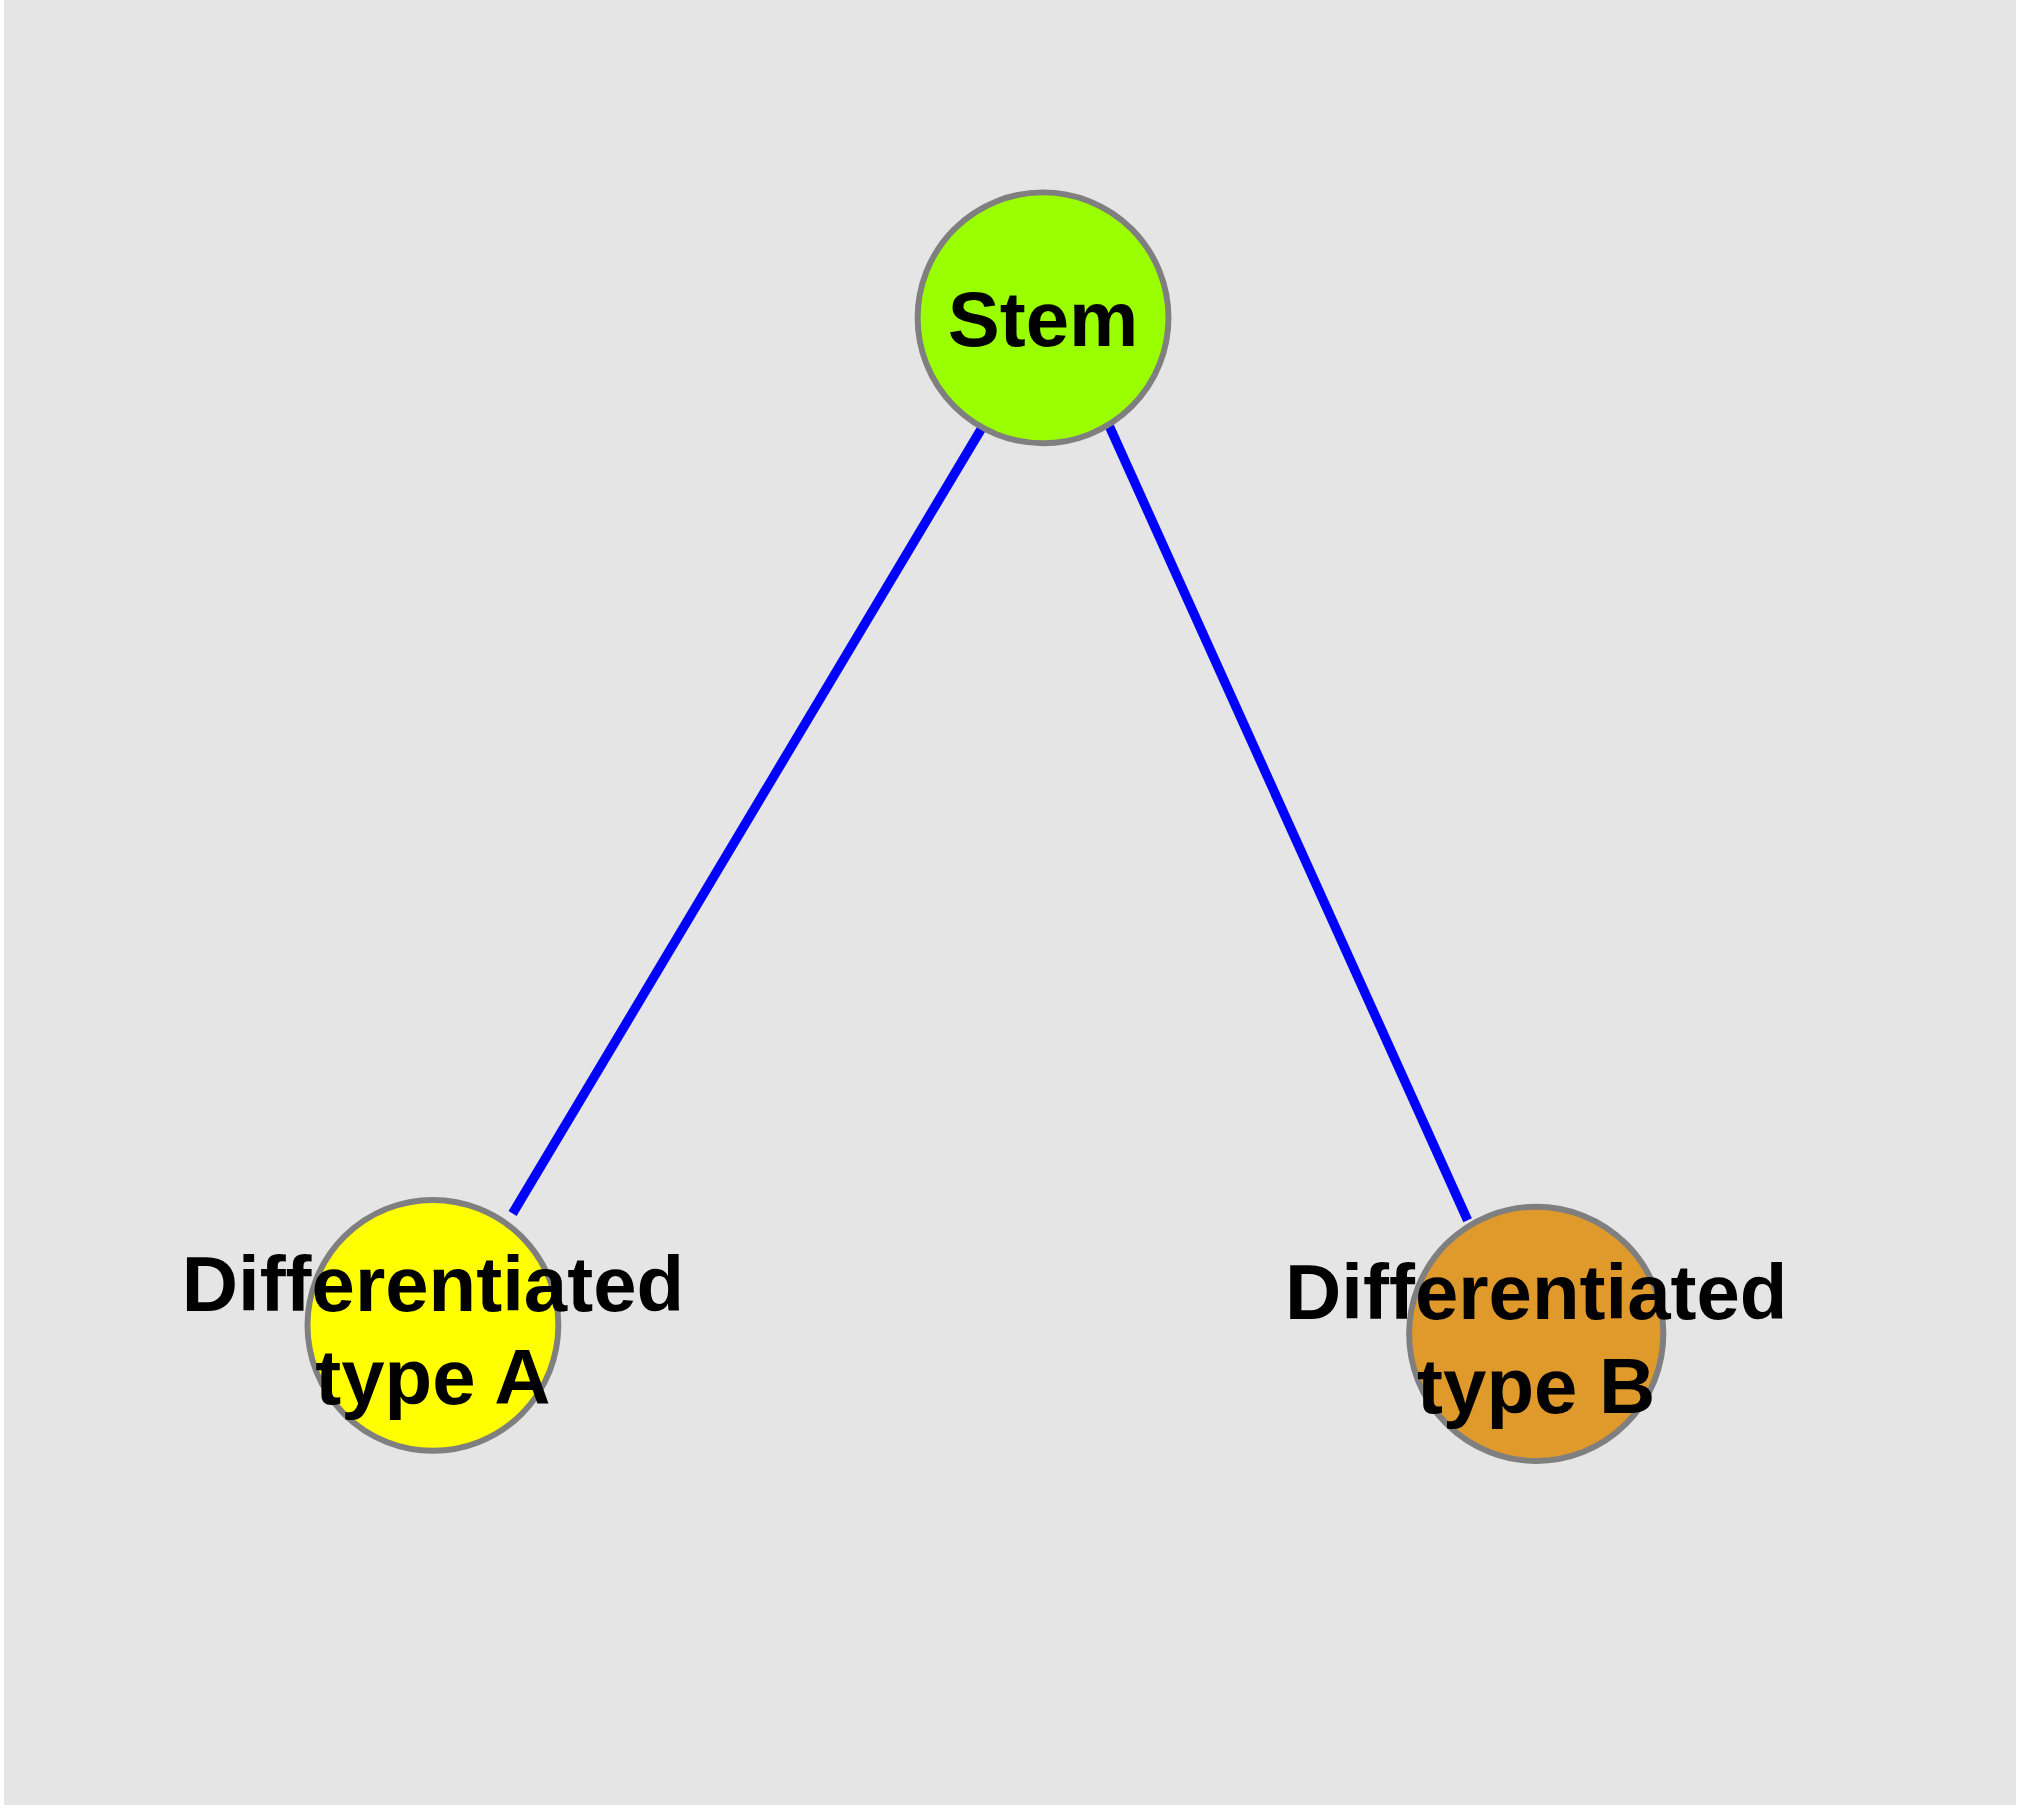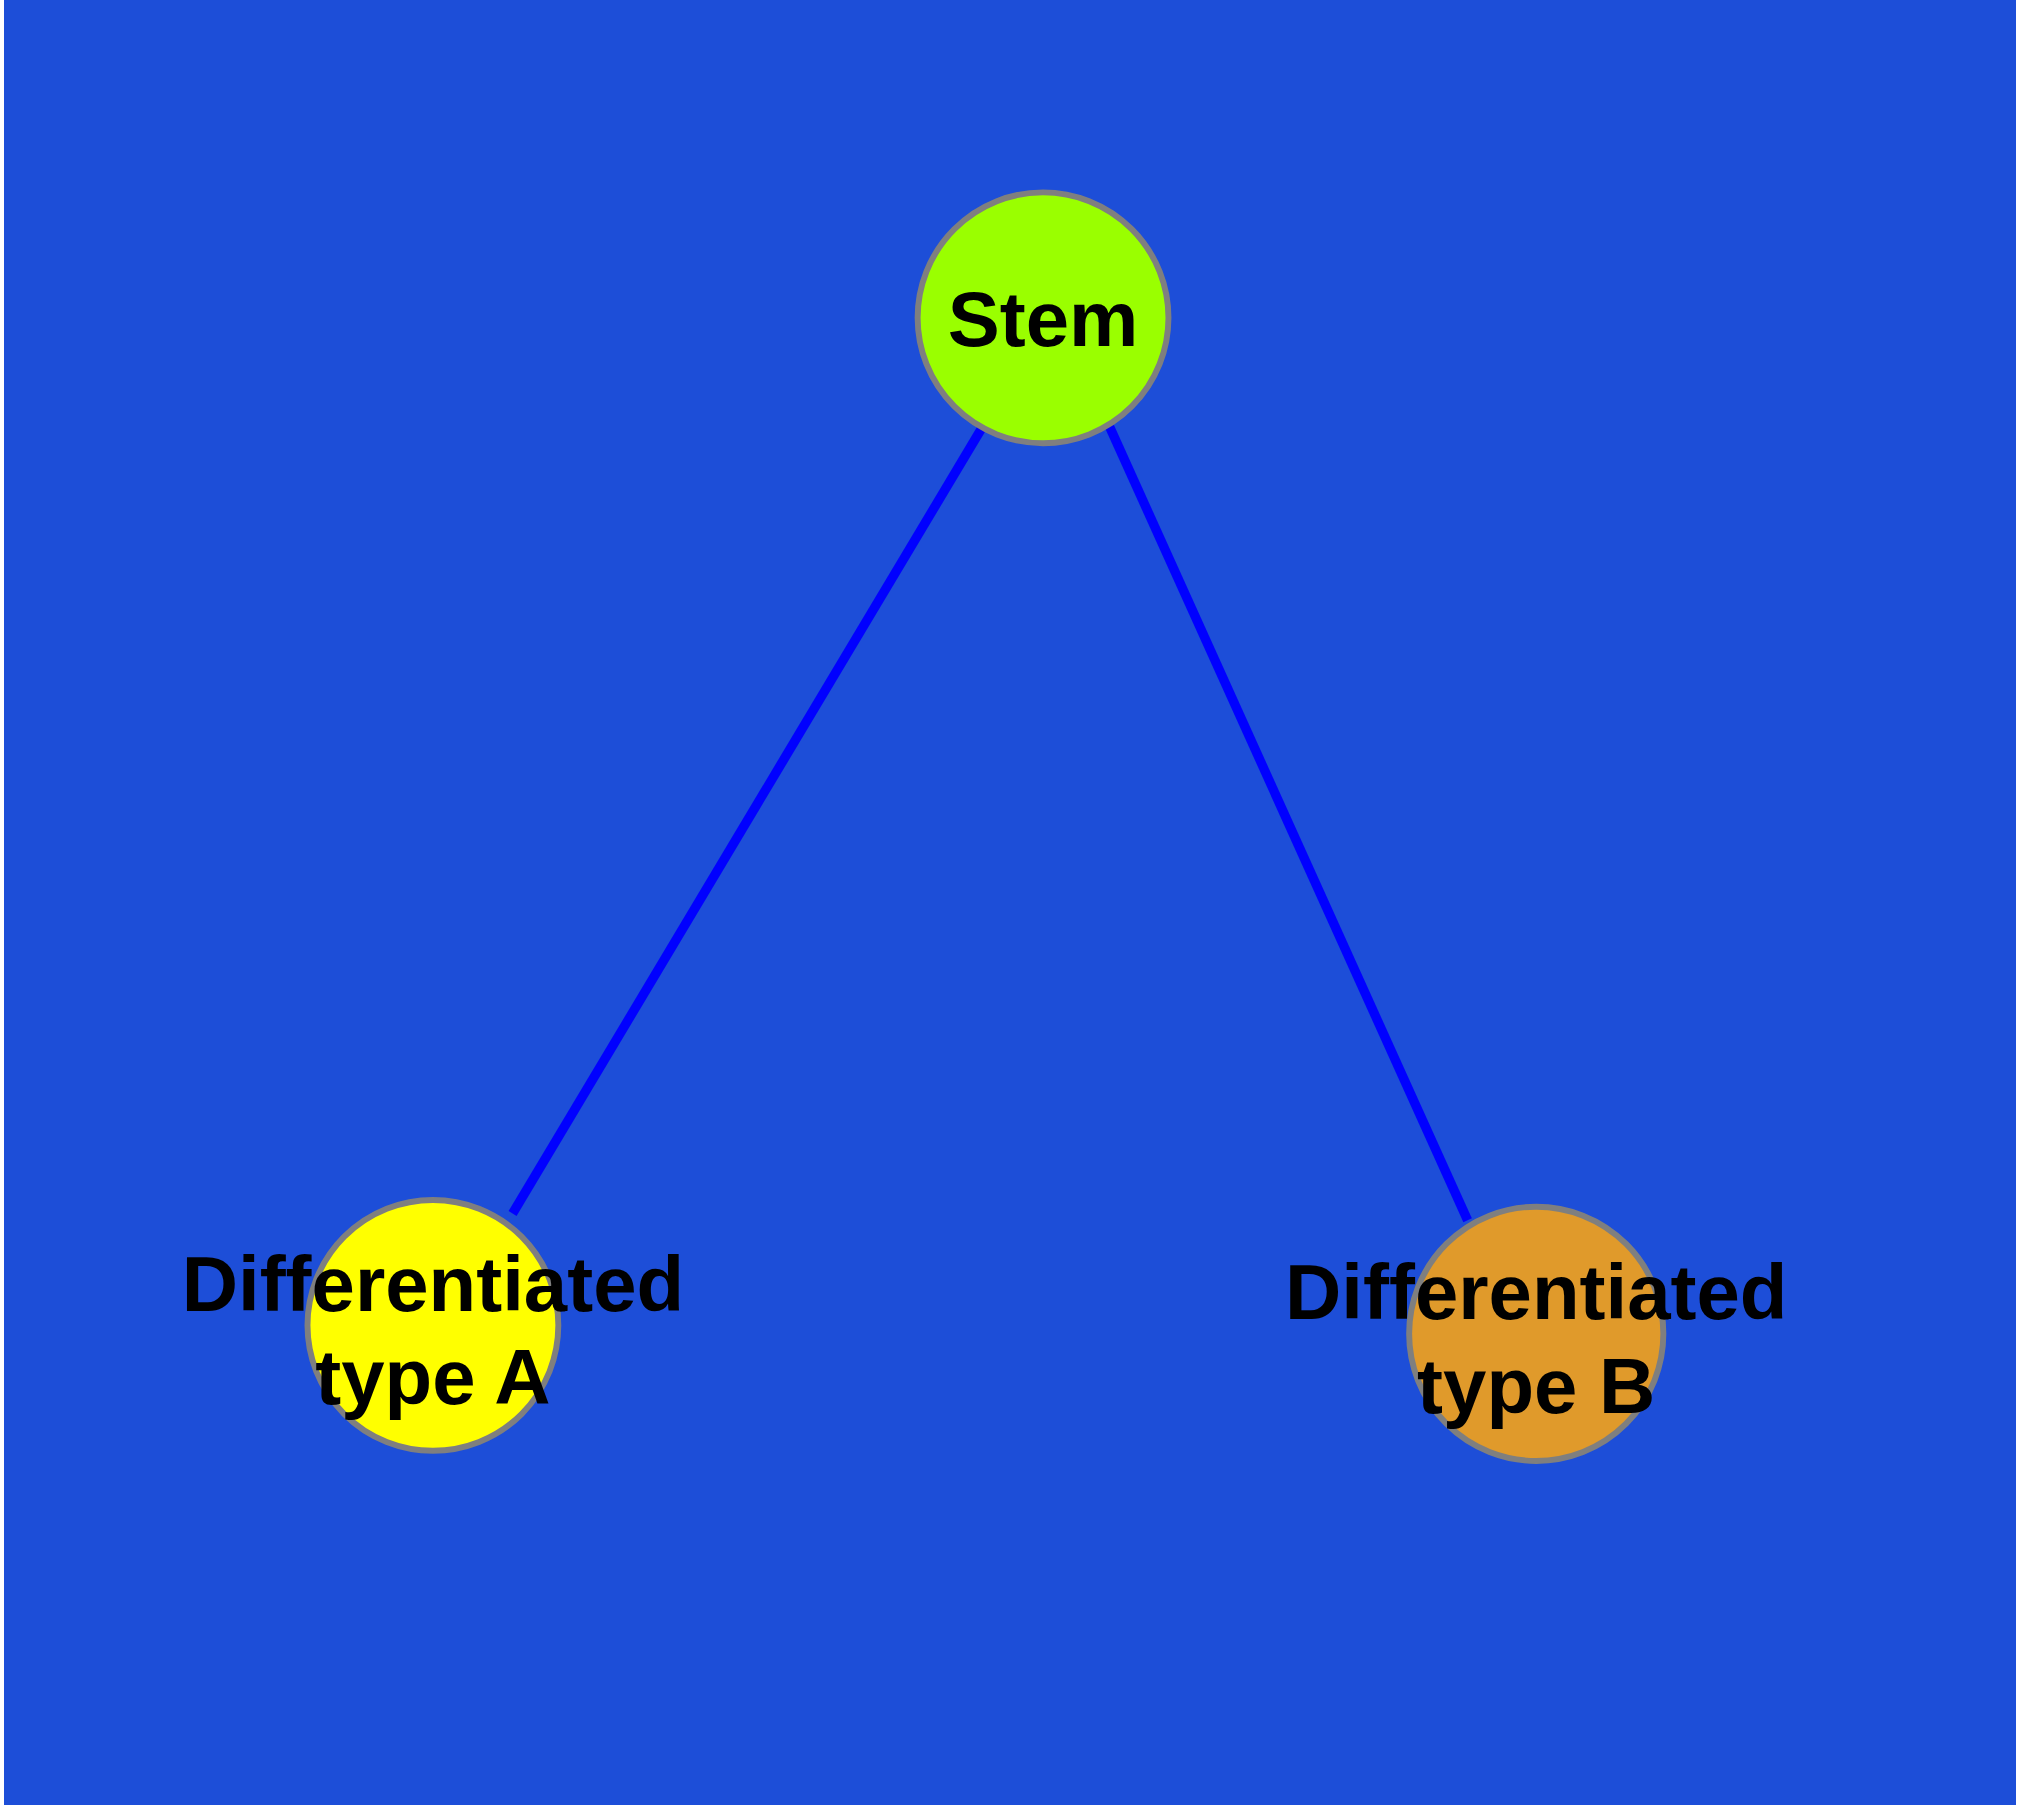--- a/index.html
+++ b/index.html
@@ -22,21 +22,21 @@
     background: #ffffff;
   }
 
   
   #graph-canvas {
     position: absolute;
     left: 4.2px;
     top: 0px;
     width: 2012px;
     height: 1805px;
-    background: #1d4ed8;
+    background: #e5e5e5;
     overflow: hidden;
     text-align: center;
   }
 
   #graph-svg {
     position: absolute;
     left: 0;
     top: 0;
     width: 2012px;
     height: 1805px;

